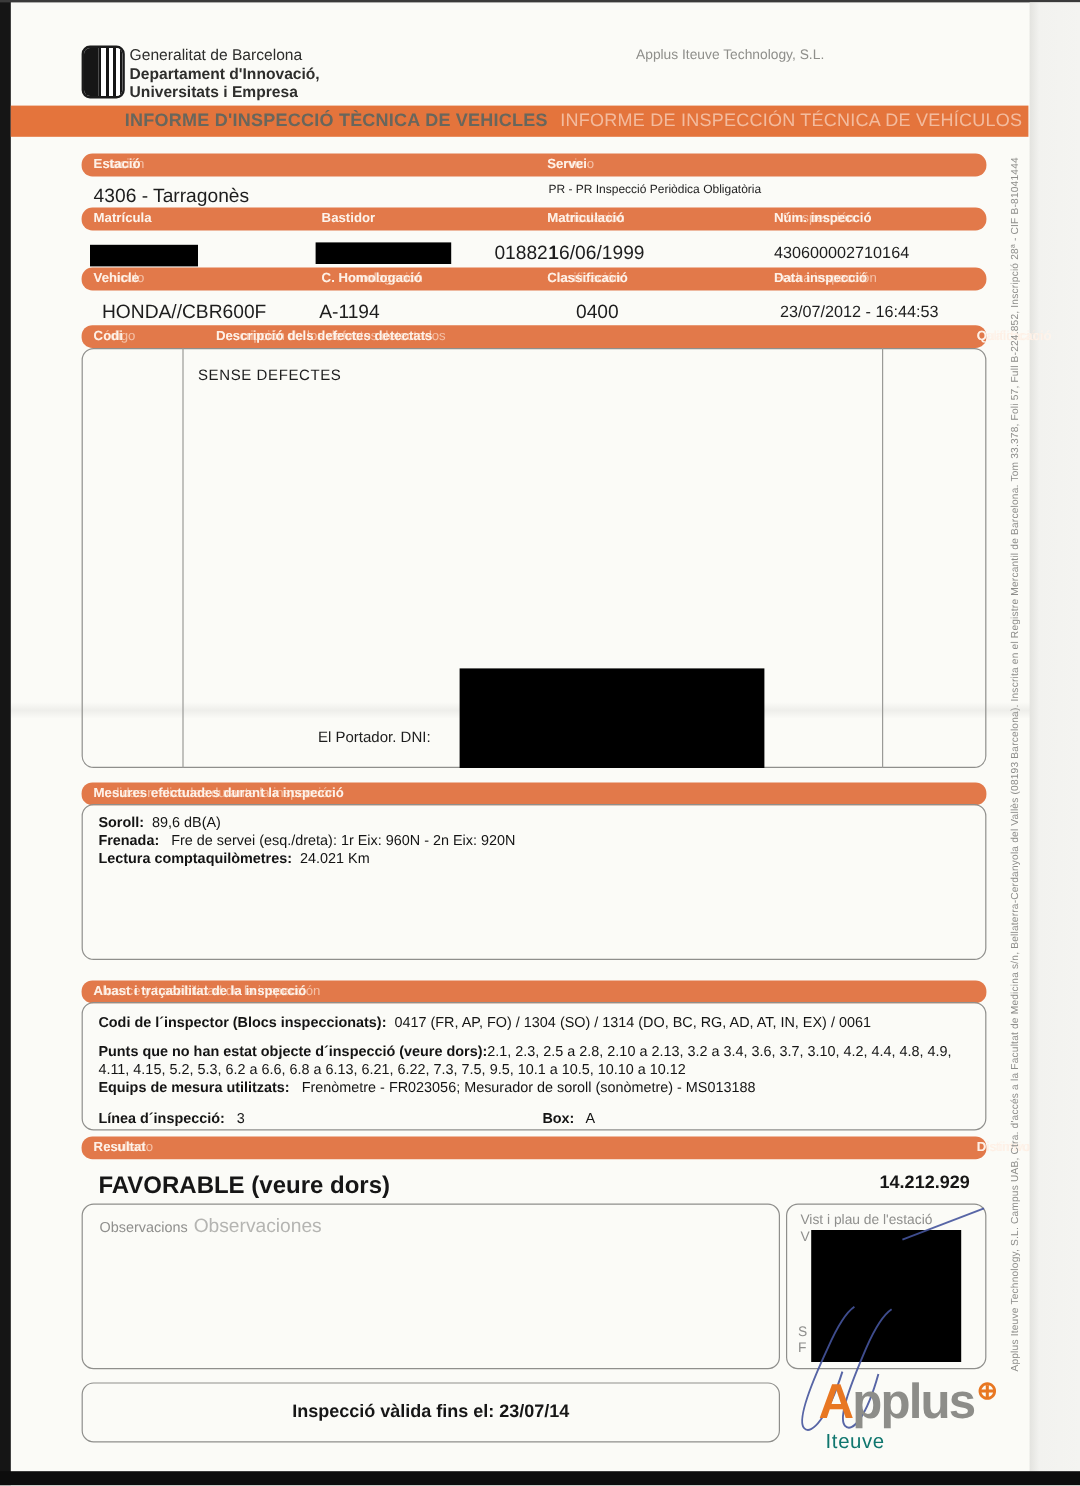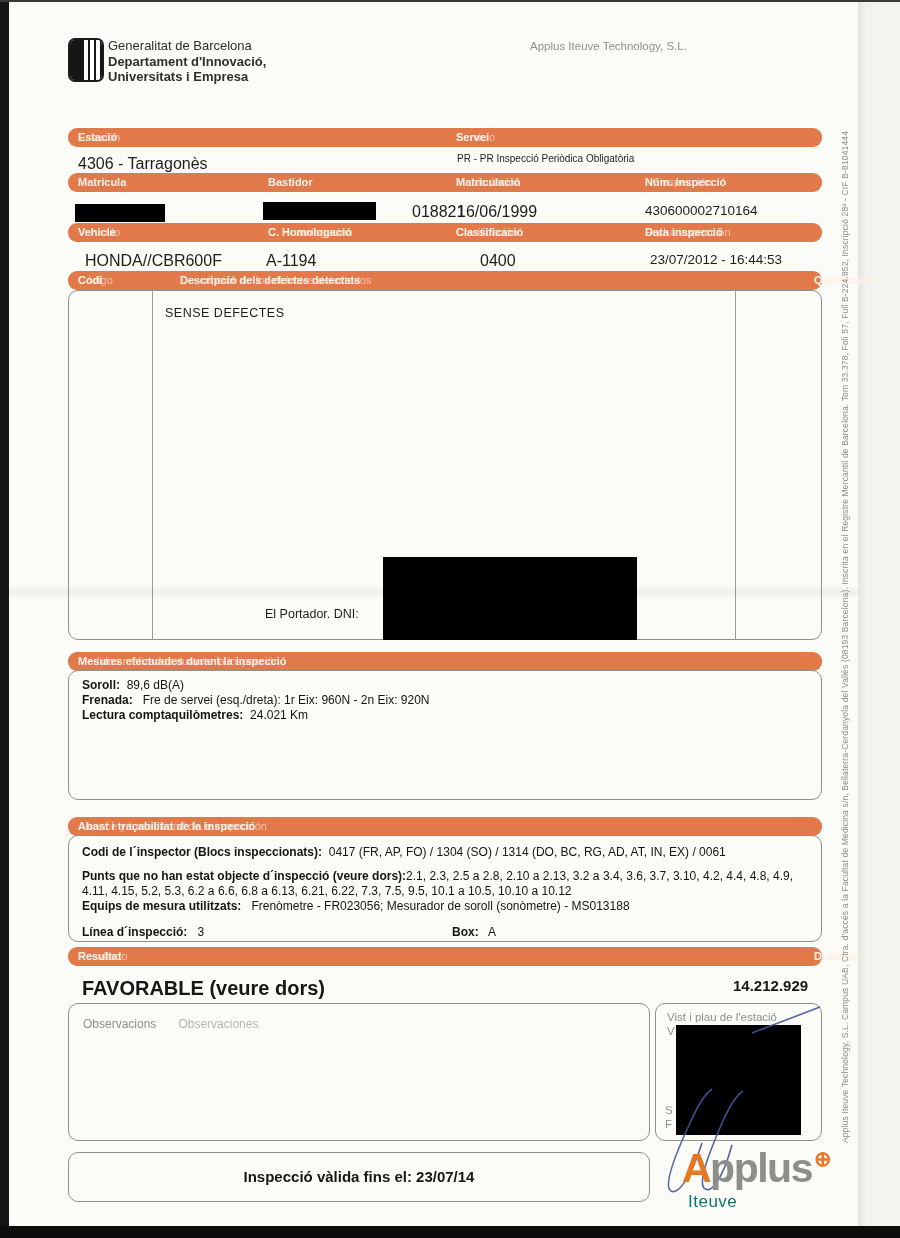--- a/index.html
+++ b/index.html
@@ -48,21 +48,21 @@
   .redact { position:absolute; background:#000; }
 
   
   .dtable { position:absolute; left:68px; top:290px; width:754px; height:350px;
             border:1.5px solid #8f8f8c; border-radius:10px; box-sizing:border-box; }
   .vline  { position:absolute; top:290px; width:1px; height:350px; background:#9a9a97; }
 
   
   .rbox { position:absolute; border:1.5px solid #8f8f8c; border-radius:10px; box-sizing:border-box; background:transparent; }
   .boxlbl-ca { color:#8f8f8d; font-size:12px; }
-  .boxlbl-es { color:#b5b5b2; font-size:12px; margin-left:22px;text-align:center; }
+  .boxlbl-es { color:#b5b5b2; font-size:16px; margin-left:5px;text-align:center; }
 
   .mline { position:absolute; font-size:12px; color:#141414; white-space:nowrap; }
   .mline b { font-weight:bold; }
   .wrapline { position:absolute; font-size:12px; color:#141414; line-height:14.5px; }
   .wrapline b { font-weight:bold; }
 
   .favorable { position:absolute; left:82px; top:977px; font-size:20px; font-weight:bold; color:#161616; }
   .distintiu-num { position:absolute; left:733px; top:977px; font-size:15px; font-weight:bold; color:#161616; }
 
   .vist-lbl { position:absolute; font-size:11.5px; color:#8f8f8d; white-space:nowrap; }
@@ -98,20 +98,24 @@
     <div class="solid"></div>
       <div class="stripes"></div>
   </div>
   <div class="org">
     <div class="l1">Generalitat de Barcelona</div>
     <div class="l2">Departament d'Innovació,</div>
     <div class="l3">Universitats i Empresa</div>
   </div>
   <div class="company-top">Applus Iteuve Technology, S.L.</div>
 
+  <div class="banner">
+    <span class="ca">INFORME D'INSPECCIÓ TÈCNICA DE VEHICLES</span>
+    <span class="es">INFORME DE INSPECCIÓN TÉCNICA DE VEHÍCULOS</span>
+  </div>
 
   <div class="obar" style="top:128px;">
     <span class="c1">
         <span class="lca">Estació</span> 
         <span class="les">Estación</span>
       </span>
     <span class="c3">
         <span class="lca">Servei</span> 
         <span class="les">Servicio</span>
       </span>

